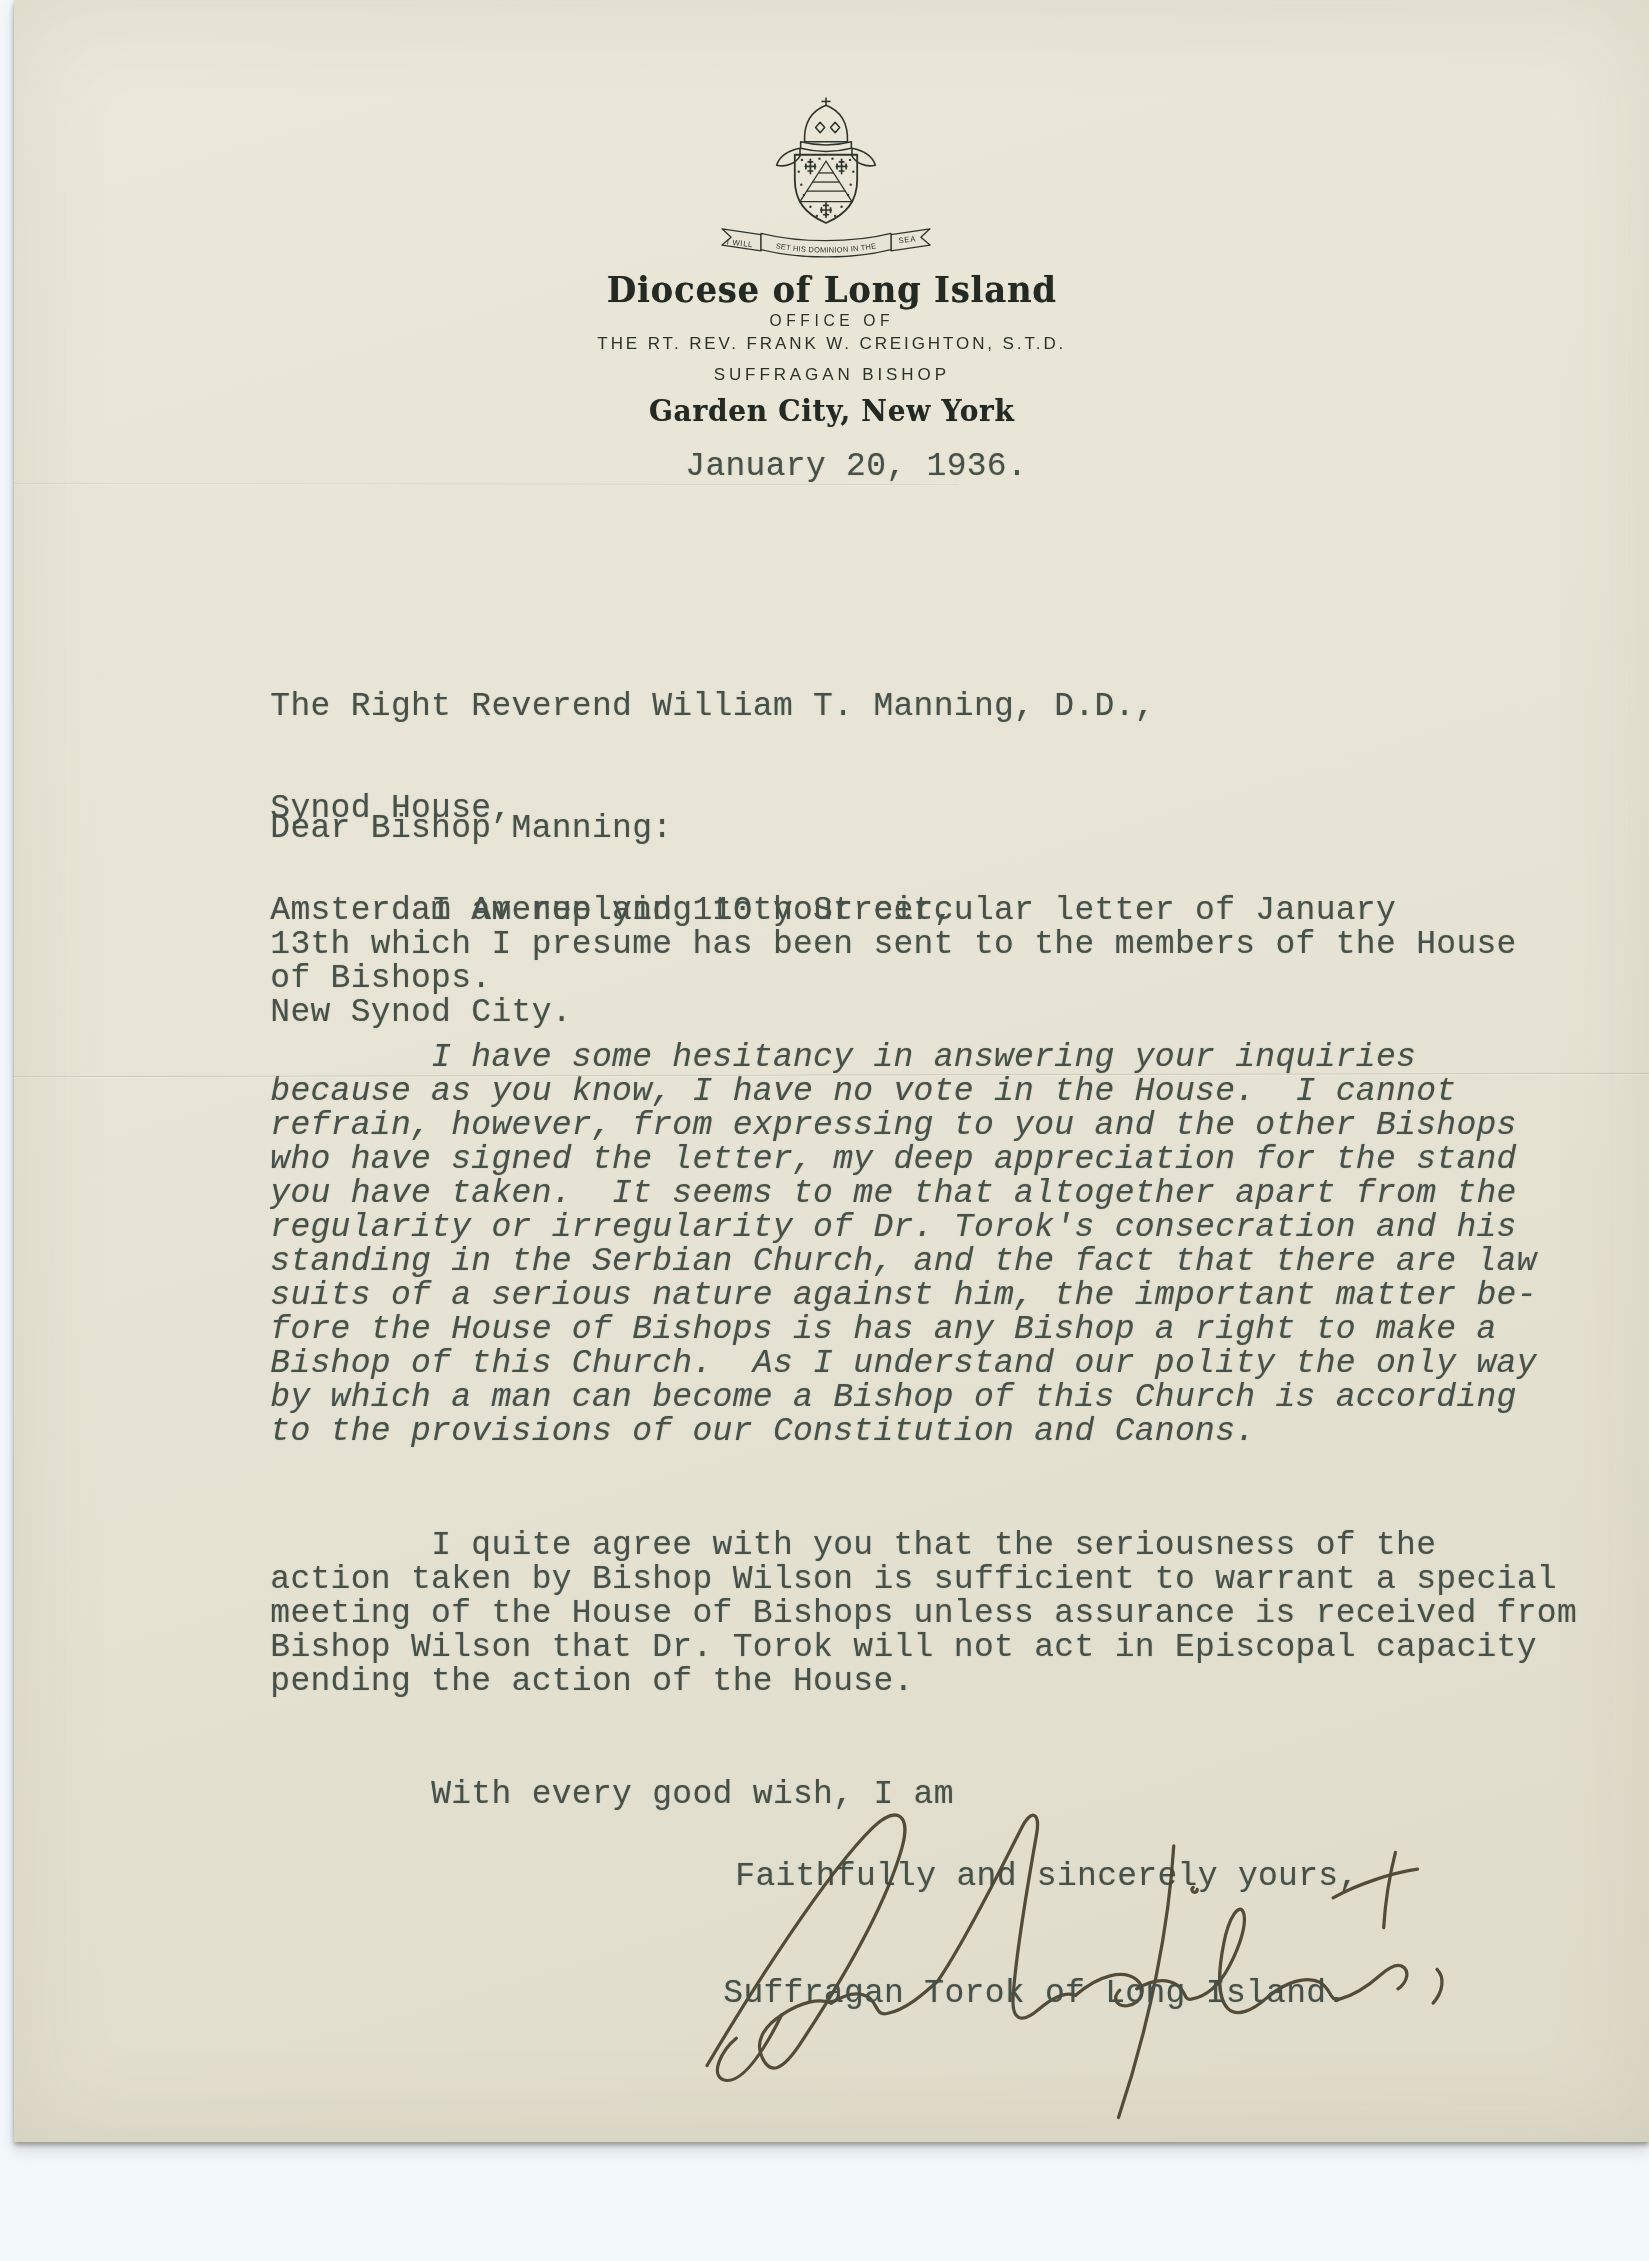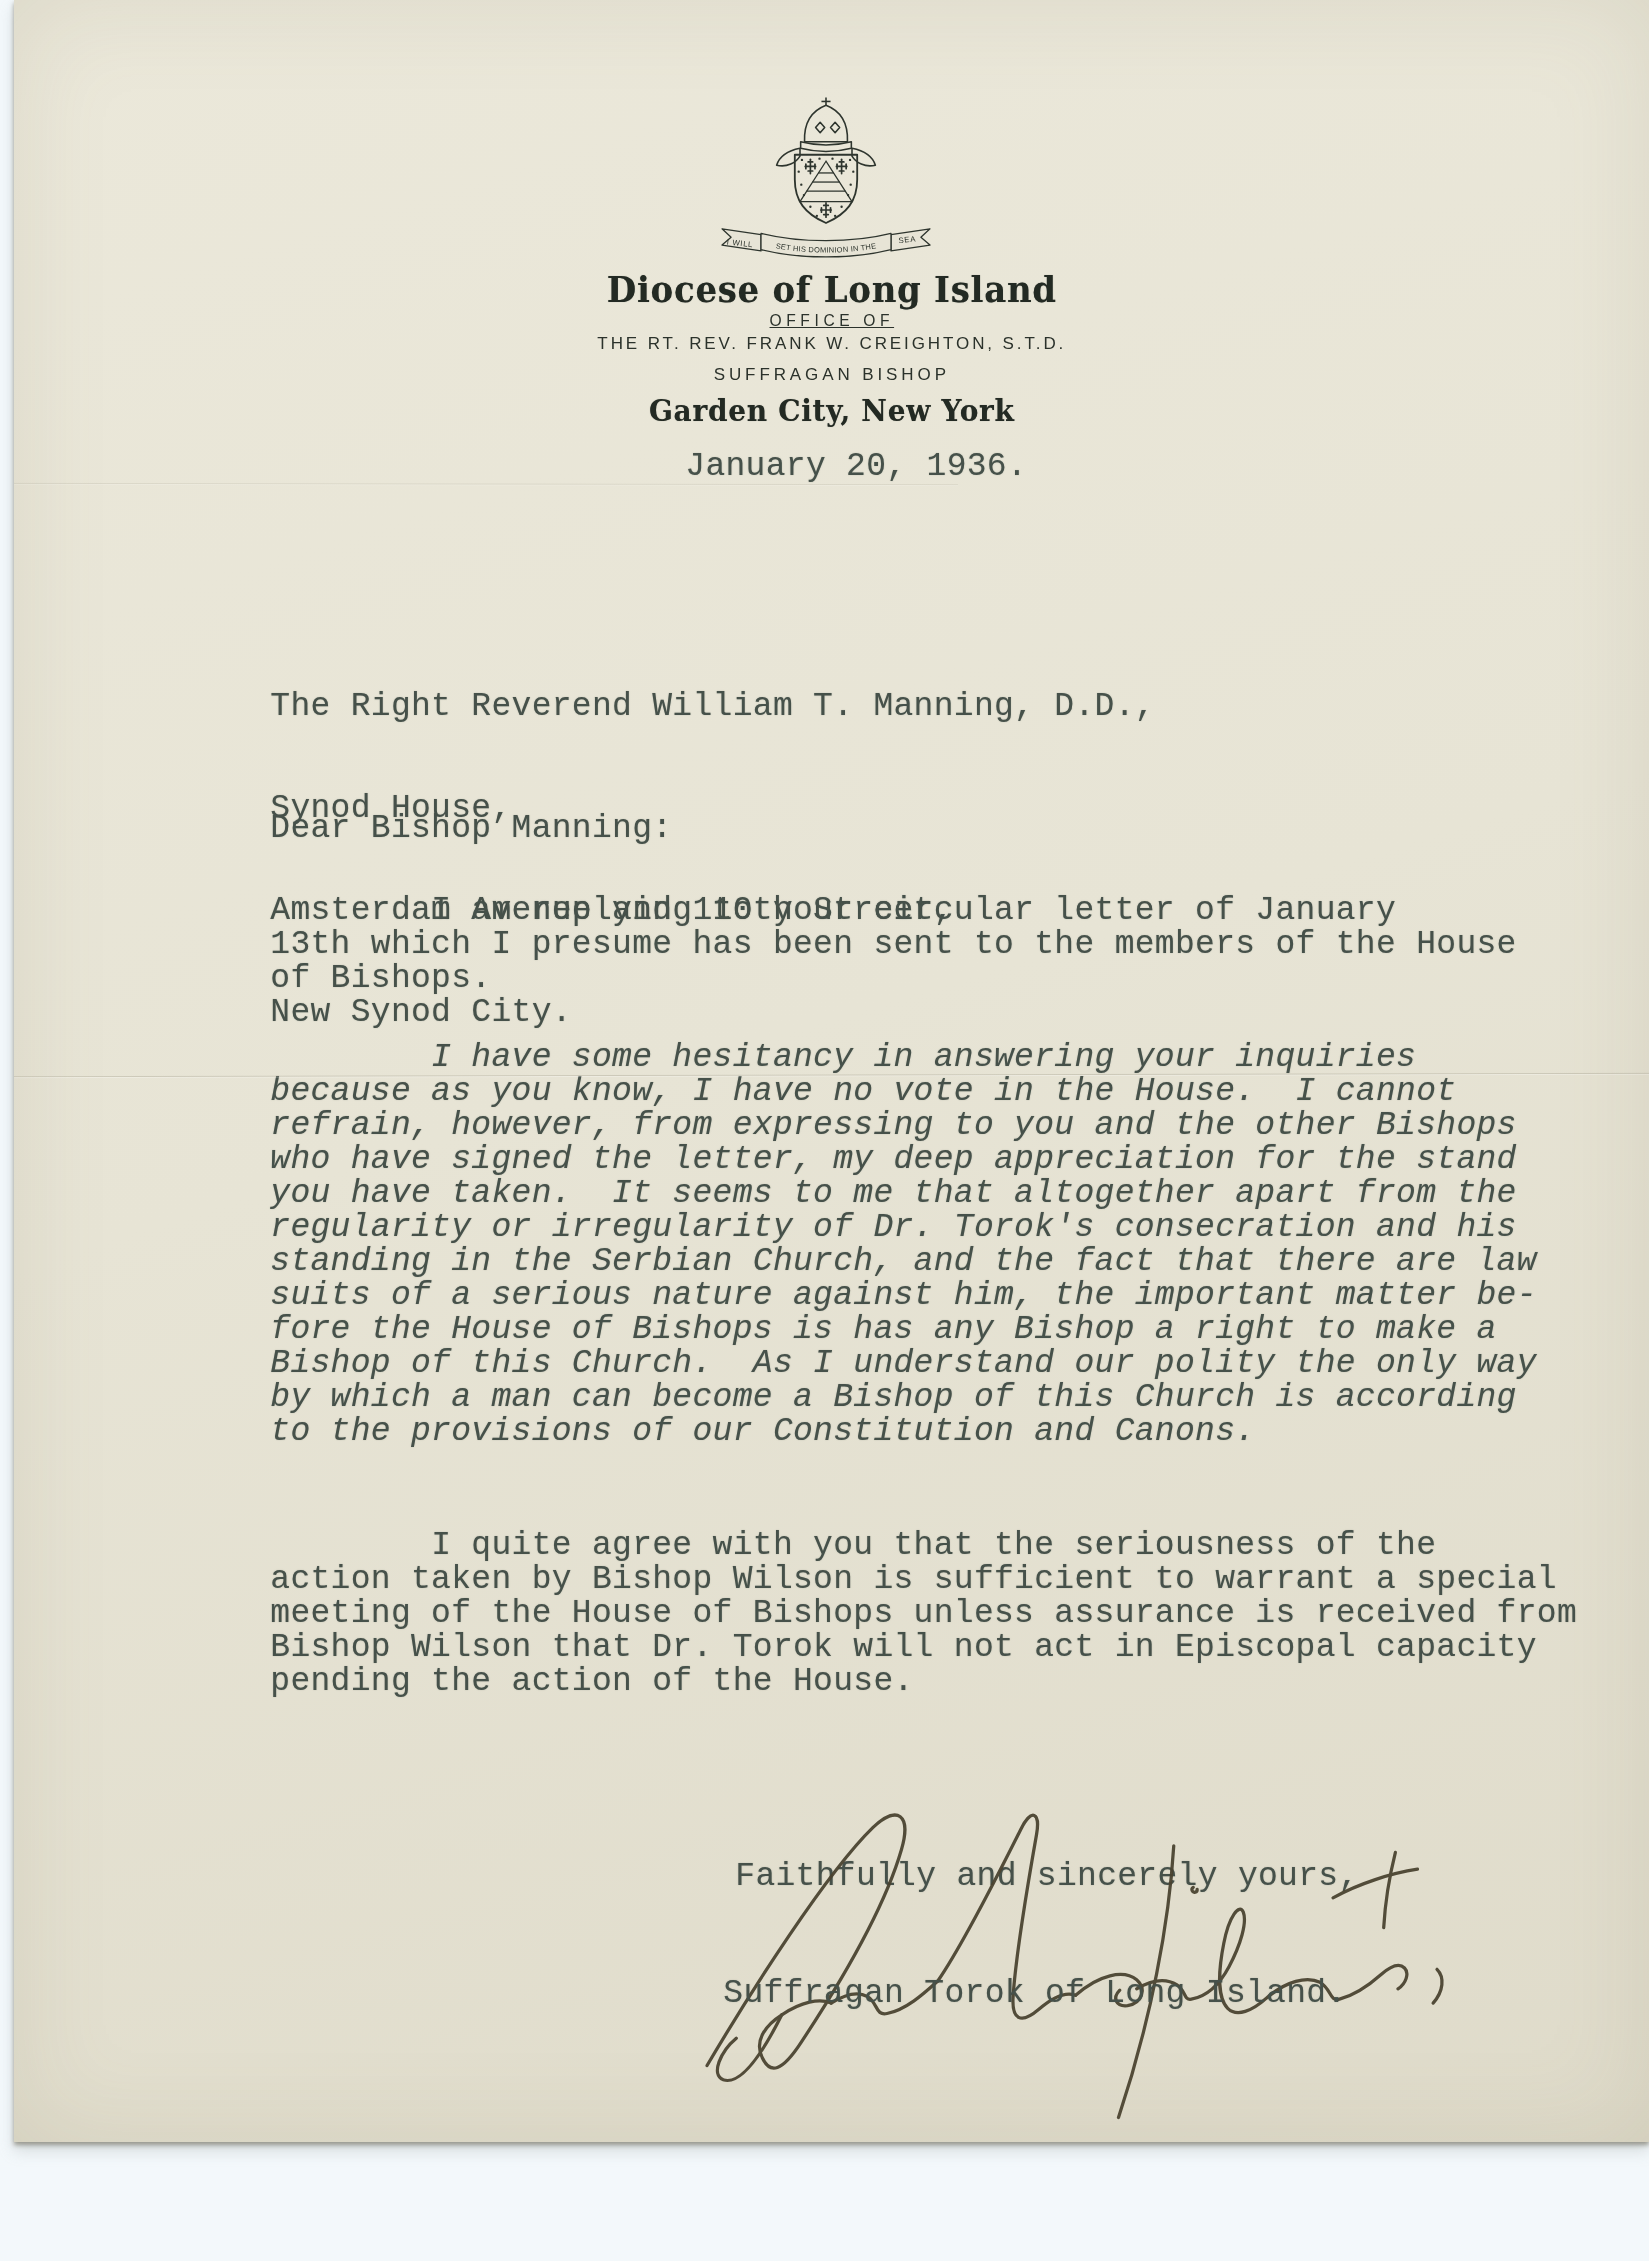--- a/index.html
+++ b/index.html
@@ -21,21 +21,21 @@
     white-space:pre-wrap; letter-spacing:0.3px;
     text-shadow:0 0 1.3px rgba(70,80,72,0.35);
   }
   .lh-center { position:absolute; left:0; width:100%; text-align:center; color:#2b322b; }
   .blackletter {
     font-family:"DejaVu Serif","Liberation Serif",serif;
     font-weight:bold; color:#232a23; transform:scaleY(1.06);
     text-shadow:0 0 0.7px rgba(35,42,35,0.5);
   }
   .lh-diocese   { top:269px; font-size:34px; letter-spacing:0.7px; }
-  .lh-office    { top:312px; font-size:15.6px; letter-spacing:4.6px; font-weight:500;text-decoration:underline; }
+  .lh-office    { top:312px; font-size:15.6px; letter-spacing:4.6px; font-weight:500; }
   .lh-officer   { top:334px; font-size:17px; letter-spacing:2.9px; font-weight:500; }
   .lh-suffragan { top:365px; font-size:17px; letter-spacing:3.9px; font-weight:500; }
   .lh-city      { top:394px; font-size:28px; letter-spacing:0.7px; }
   .date-line    { top:450px; left:671px; }
   .recipient    { top:622px;  left:256px; }
   .salutation   { top:812px; left:256px; }
   .para-1       { top:894px; left:256px; }
   .para-2       { top:1041px; left:256px;font-style:italic; }
   .para-3       { top:1529px; left:256px; }
   .closing      { top:1778px; left:256px; }
@@ -152,20 +152,21 @@
 fore the House of Bishops is has any Bishop a right to make a
 Bishop of this Church.  As I understand our polity the only way
 by which a man can become a Bishop of this Church is according
 to the provisions of our Constitution and Canons.</div>
     <div class="type para-3">        I quite agree with you that the seriousness of the
 action taken by Bishop Wilson is sufficient to warrant a special
 meeting of the House of Bishops unless assurance is received from
 Bishop Wilson that Dr. Torok will not act in Episcopal capacity
 pending the action of the House.</div>
 
+    <div class="type closing">        With every good wish, I am</div>
     <div class="type valediction">Faithfully and sincerely yours,</div>
 
     <svg class="signature-svg" role="img" width="924" height="351" viewBox="0 0 1420 540" aria-label="Frank W. Creighton,">
       <g fill="none" stroke="#4a4330" stroke-width="5" stroke-linecap="round" opacity="0.94">
         <path d="M207,450 C275,335 392,152 462,84 C500,48 522,64 506,118
              C480,208 414,320 352,414 C322,460 304,464 292,438
              C280,414 294,390 322,372 C352,352 380,346 398,354"></path>
         <path d="M322,372 C298,420 262,482 232,472 C212,464 228,428 252,408"></path>
         <path d="M398,354 C420,340 440,336 454,344 C470,354 466,374 484,370
              C514,364 542,338 562,320"></path>

